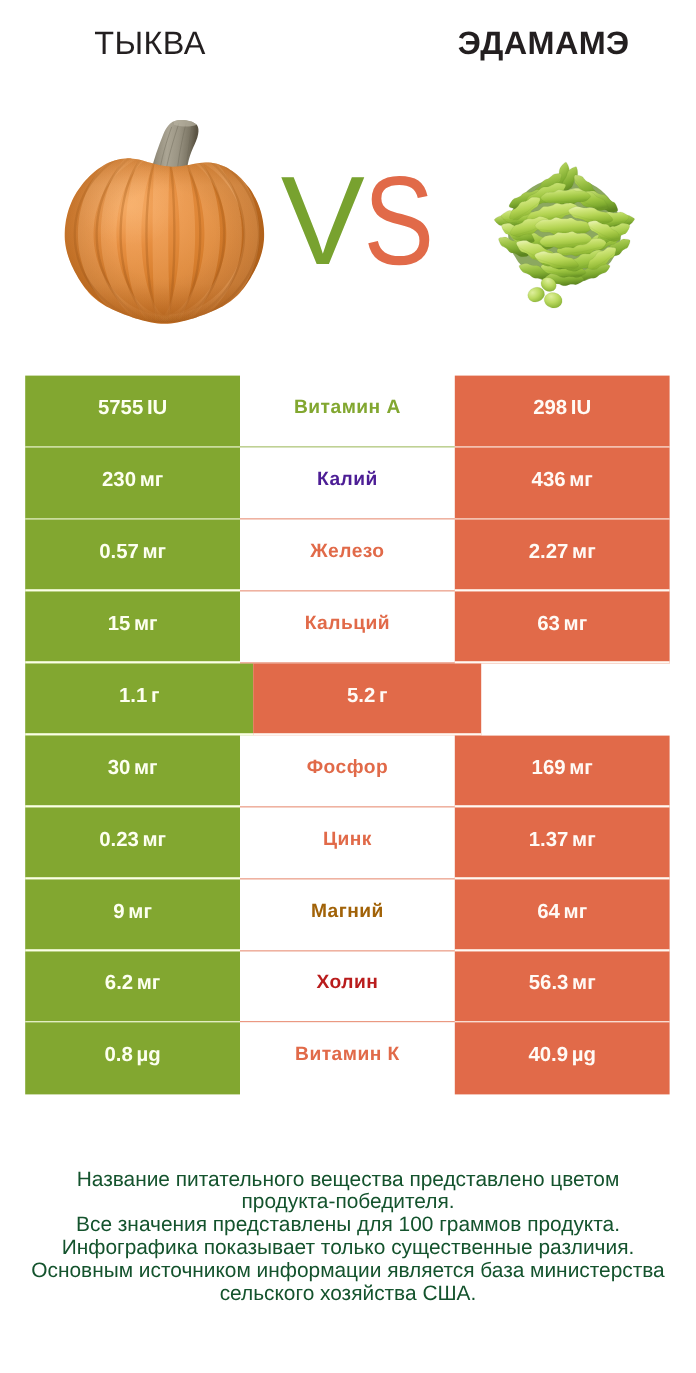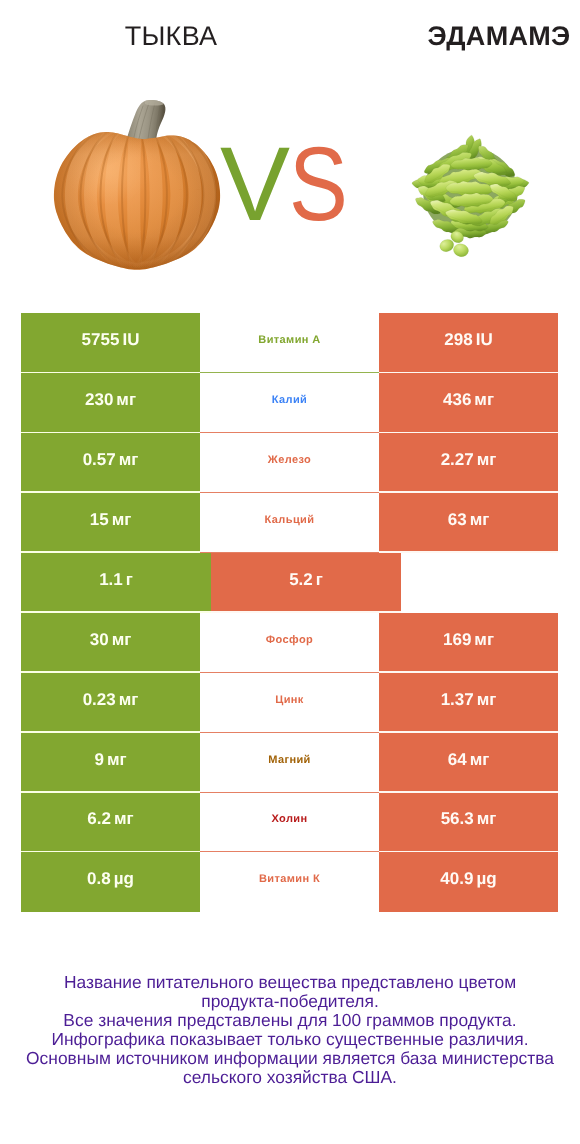--- a/index.html
+++ b/index.html
@@ -15,34 +15,33 @@
   
   .hdr-title {
     position: absolute;
     top: 21px;
     font-size: 27px;
     letter-spacing: 0.3px;
     color: #231f20;
     text-align: center;
     white-space: nowrap;
     font-weight: 400;
-    margin-left: 46px;
   }
   #title-left  { left: 0; width: 250px; }
   #title-right { left: 328px; width: 250px; font-weight: bold; }
 
   
   .hero { position: absolute; }
   #hero-left  { left: 50px;  top: 79px; width: 190px; height: 200px; }
   #hero-right { left: 409px; top: 134px; width: 132px; height: 136px; transform: scale(0.945); transform-origin: 0 0; }
 
   
   .vs {
     position: absolute;
-    left: 220px;
+    left: 234px;
     top: 132px;
     font-size: 105px;
     line-height: 1;
     font-weight: 400;
     letter-spacing: -1px;
     white-space: nowrap;
   }
   .vs .v { color: #78A22F; }
   .vs .s { color: #E16A49; display: inline-block; transform: scaleX(0.84); transform-origin: left center; }
 
@@ -61,36 +60,36 @@
     justify-content: center;
     padding-bottom: 6px;
     font-size: 17px;
     font-weight: 700;
     white-space: nowrap;
     letter-spacing: 0px;
     position: relative;
   }
   .cell.left  { background: #82A730; color: #fdfff0; }
   .cell.right { background: #E16A49; color: #fffaf5; text-align: right; }
-  .cell.mid   { background: #ffffff; font-size: 11px; letter-spacing: 0.4px; }
+  .cell.mid   { background: #ffffff; font-size: 16px; letter-spacing: 0.4px; }
   .sep { position: absolute; left: 0; right: 0; bottom: 0; height: 1.6px; }
   .cell.left .sep  { background: #fbffe4; }
   .cell.right .sep { background: #fff8f2; }
   .row:last-child .sep { display: none; }
   .unit { font-size: 17px; margin-left: 3px; font-weight: 700; }
 
   
   .footer {
     position: absolute;
     left: 0; right: 0;
     top: 973px;
     text-align: center;
     font-size: 17.4px;
     line-height: 19px;
-    color: #4c1d95;
+    color: #14532d;
   }
 </style>
 </head>
 <body>
 
 <div class="page">
 
   <div class="hdr-title" id="title-left">ТЫКВА</div>
   <div class="hdr-title" id="title-right">ЭДАМАМЭ</div>
 
@@ -306,21 +305,21 @@
           <span class="unit">IU</span>
           <i class="sep"></i>
         </div>
       </div>
       <div class="row">
         <div class="cell left">
           <span>230</span>
           <span class="unit">мг</span>
           <i class="sep"></i>
         </div>
-        <div class="cell mid" style="color:#3b82f6">
+        <div class="cell mid" style="color:#4c1d95">
           <span>Калий</span>
           <i class="sep" style="background:#E16A49;height:1px;opacity:0.85"></i>
         </div>
         <div class="cell right">
           <span>436</span>
           <span class="unit">мг</span>
           <i class="sep"></i>
         </div>
       </div>
       <div class="row">

